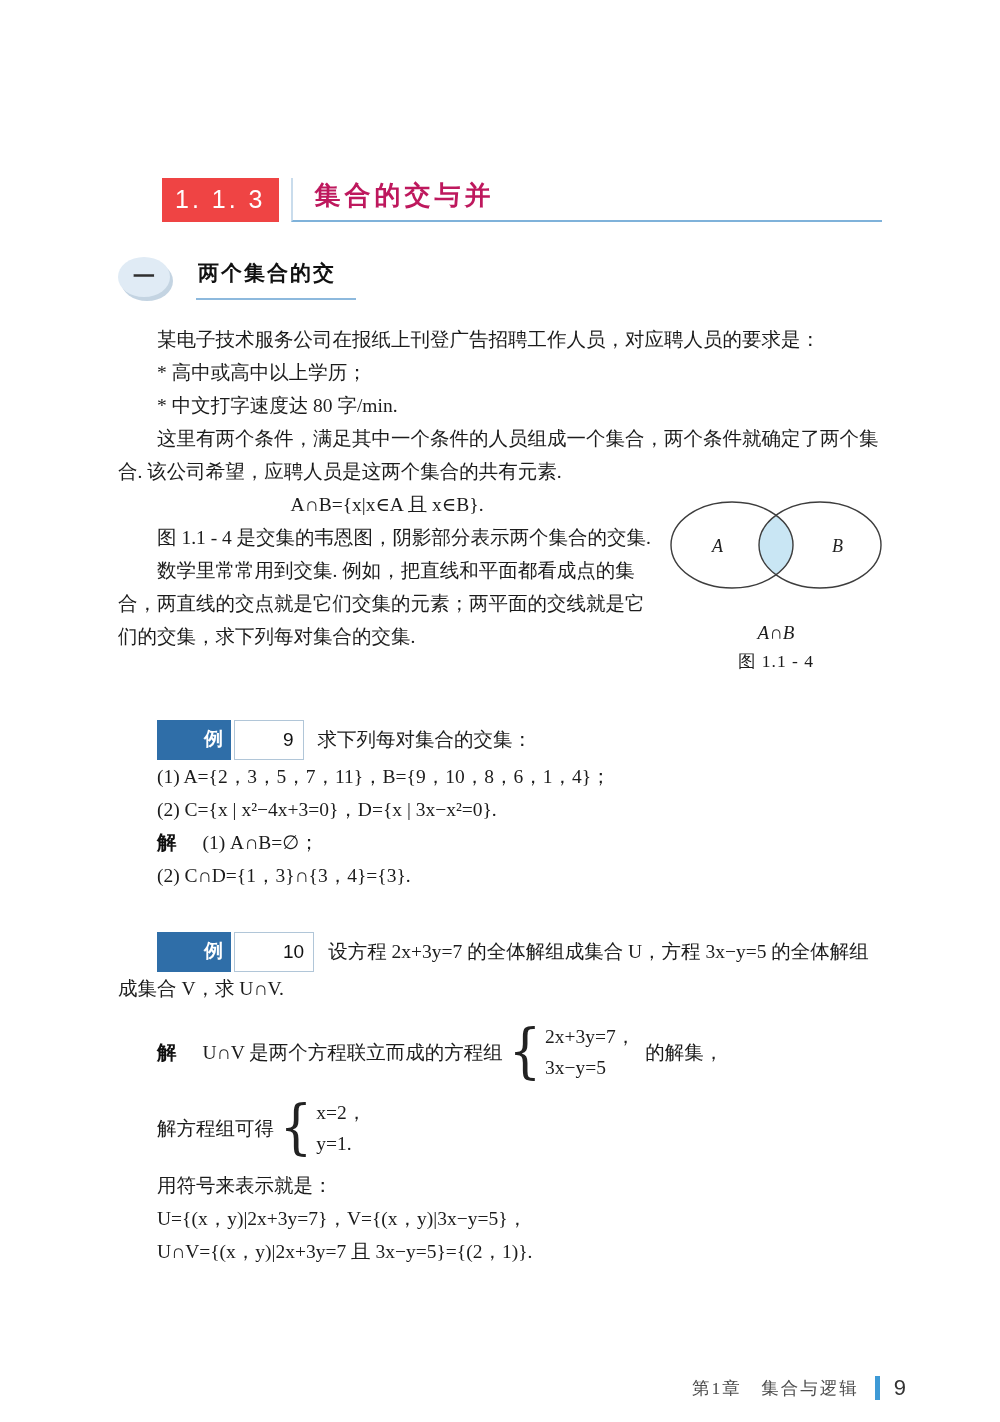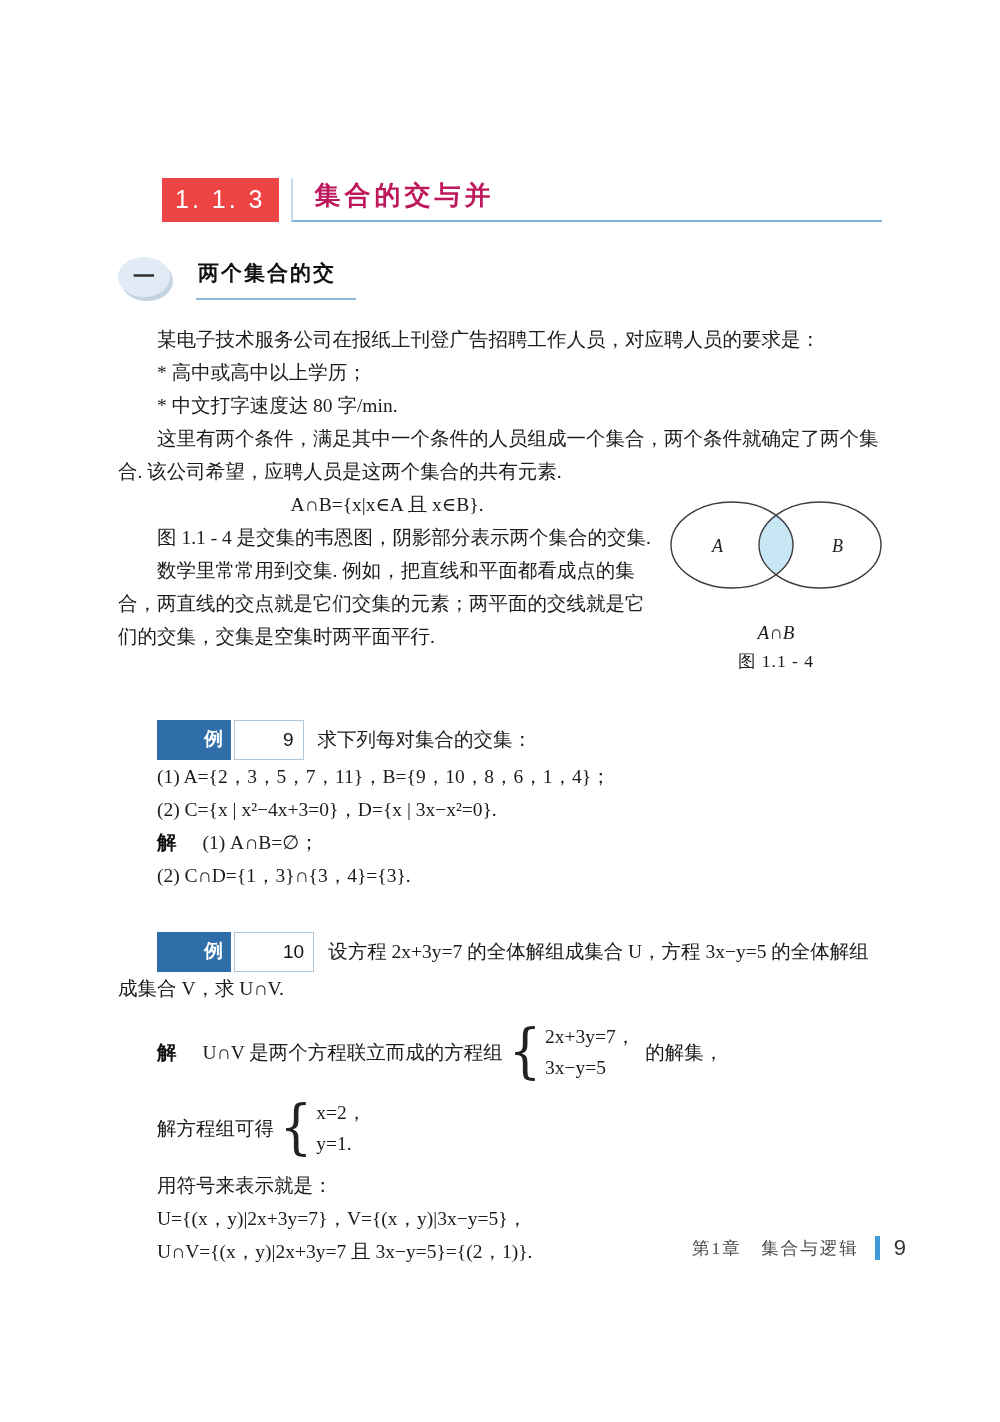--- a/index.html
+++ b/index.html
@@ -83,21 +83,21 @@
   .brace{
     font-family:"DejaVu Serif","Liberation Serif",serif;
     font-size:60px;font-weight:200;line-height:0.9;
     transform:scaleX(.85);margin:0 1px 4px 3px;color:#222;
   }
   .eqcol{display:flex;flex-direction:column;line-height:31px;font-size:19.5px;}
   .after-sys{margin-left:10px;}
 
   
   .footer{
-    position:absolute;top:1235px;right:94px;
+    position:absolute;top:1375px;right:94px;
     display:flex;align-items:center;
   }
   .footer-chapter{font-size:17.5px;color:#4c4c4c;letter-spacing:2px;}
   .footer-bar{width:5px;height:24px;background:#3e9ad6;margin:0 14px 0 16px;}
   .footer-page{
     font-family:"Liberation Sans","DejaVu Sans",sans-serif;
     font-size:22px;color:#333;
   }
   .clear{clear:both;}
 </style>
@@ -139,21 +139,21 @@
         <text x="42" y="54" font-size="18" font-style="italic" fill="#222">A</text>
         <text x="162" y="54" font-size="18" font-style="italic" fill="#222">B</text>
       </svg>
       <div class="fig-caption mi">A∩B</div>
       <div class="fig-caption-num">图 1.1 - 4</div>
     </div>
 
     <p class="formula-line">A∩B={x|x∈A 且 x∈B}.</p>
 
     <p class="ind">图 1.1 - 4 是交集的韦恩图，阴影部分表示两个集合的交集.</p>
-    <p class="ind">数学里常常用到交集. 例如，把直线和平面都看成点的集合，两直线的交点就是它们交集的元素；两平面的交线就是它们的交集，交集是空集时两平面平行.</p>
+    <p class="ind">数学里常常用到交集. 例如，把直线和平面都看成点的集合，两直线的交点就是它们交集的元素；两平面的交线就是它们的交集，求下列每对集合的交集.</p>
     <div class="clear"></div>
 
     <div class="example">
       <p class="ex-line ind"><span class="badge">
             <span class="ex-tag">例</span>
             <span class="ex-num">9</span>
           </span><span>求下列每对集合的交集：</span></p>
       <p class="ind">(1) A={2，3，5，7，11}，B={9，10，8，6，1，4}；</p>
       <p class="ind">(2) C={x | x²−4x+3=0}，D={x | 3x−x²=0}.</p>
       <p class="ind"><span class="sol-label">解</span><span>(1) A∩B=∅；</span></p>

